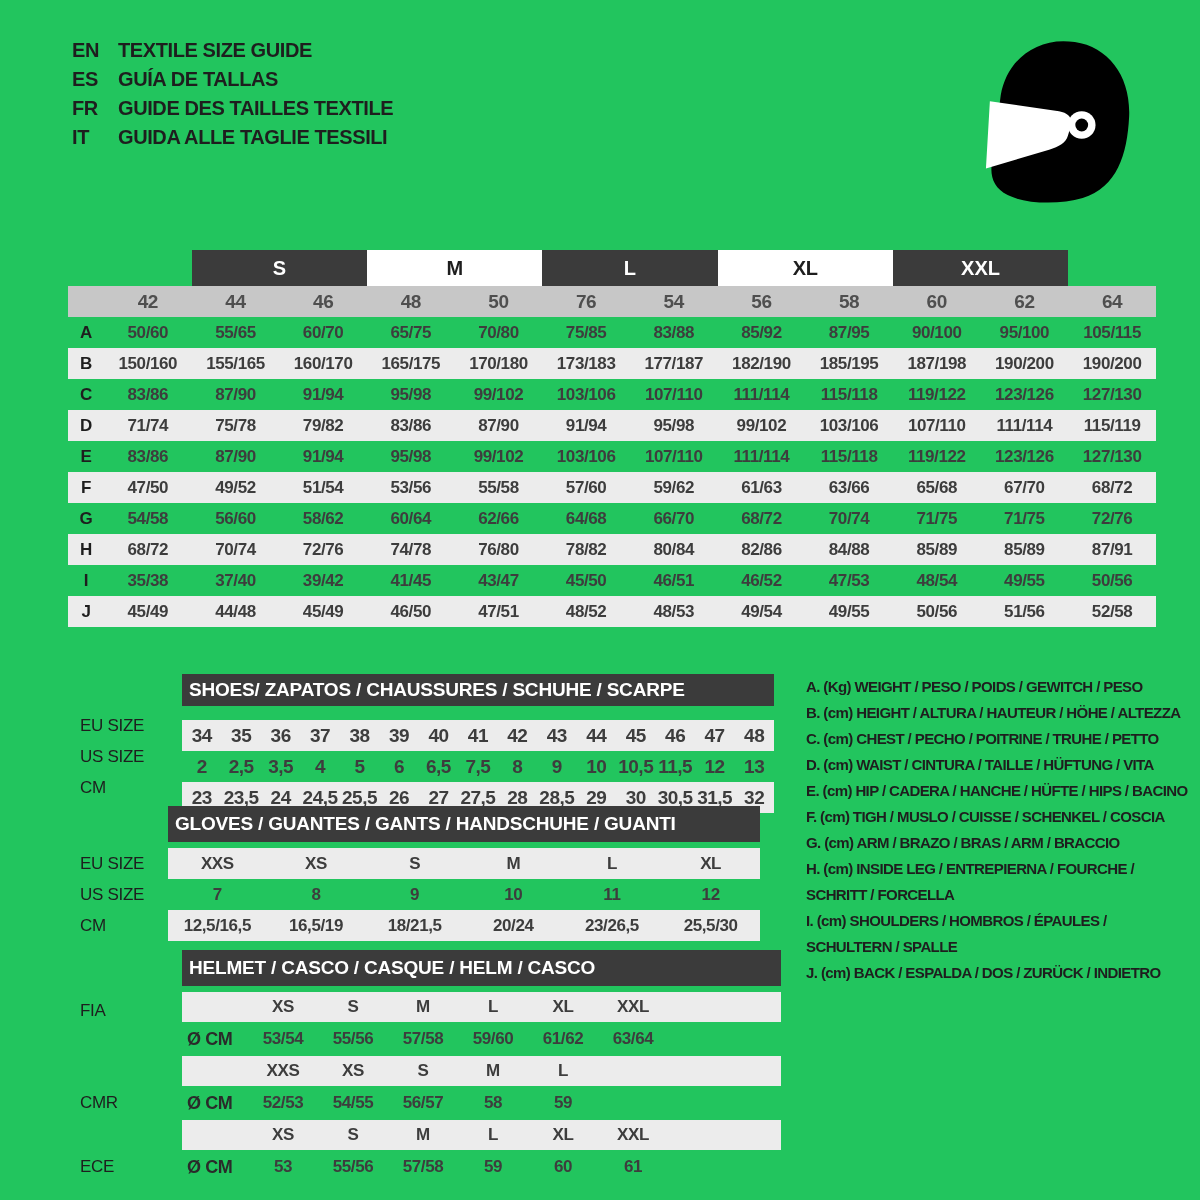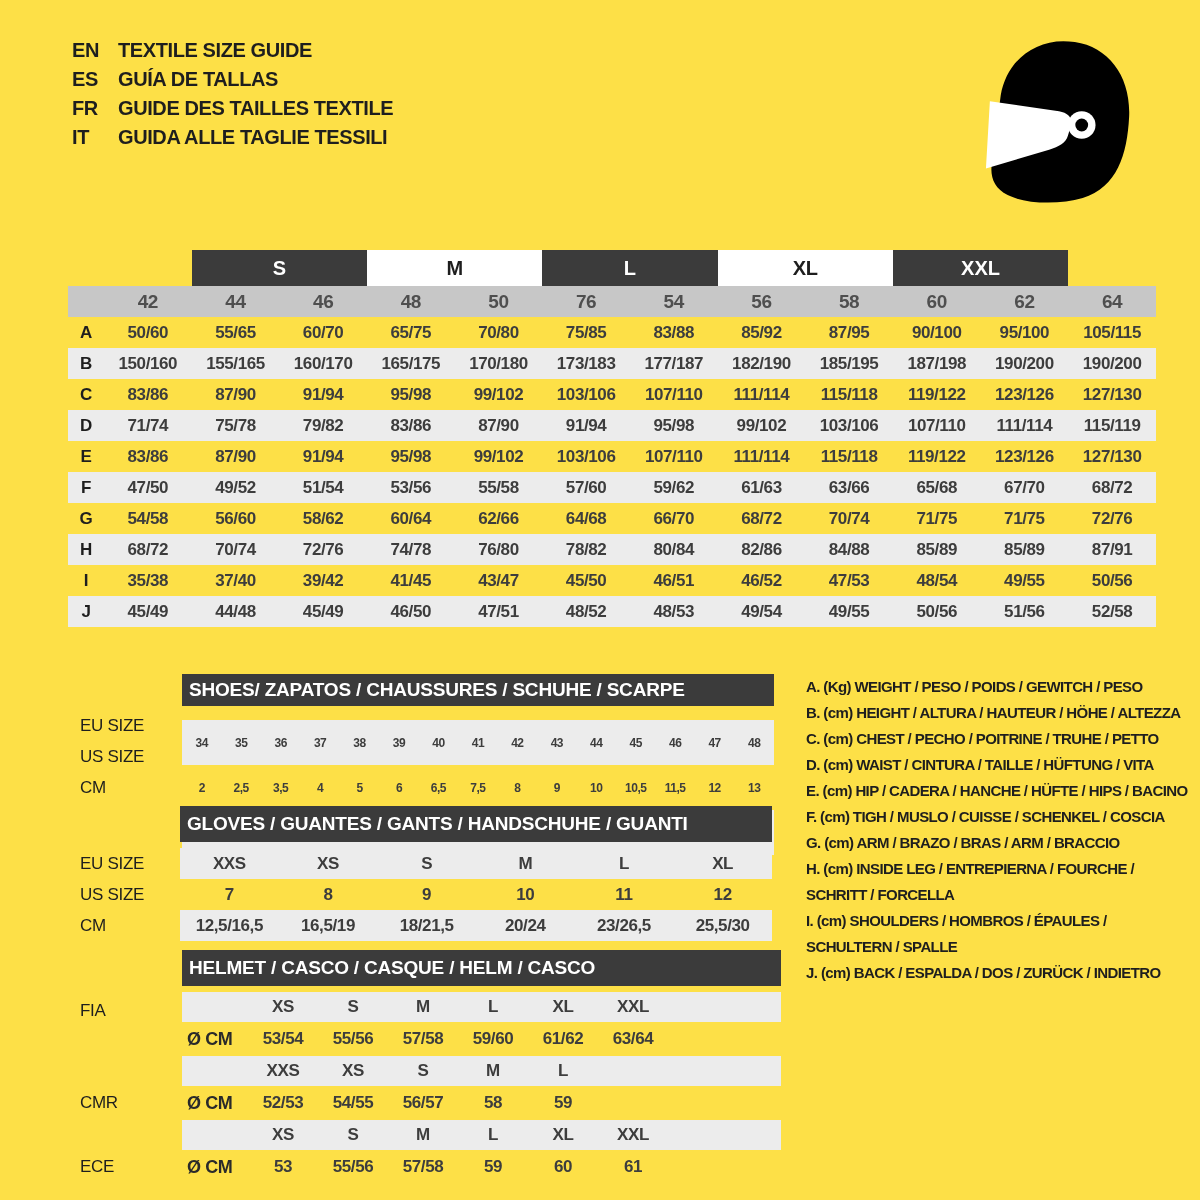--- a/index.html
+++ b/index.html
@@ -1,18 +1,18 @@
 <!DOCTYPE html>
 <html><head>
 <meta charset="utf-8">
 <style>
   *{margin:0;padding:0;box-sizing:border-box}
   html,body{background:#fff}
   body{width:1200px;height:1200px;position:relative;font-family:"Liberation Sans",sans-serif;color:#1e1e1e}
-  .canvas{position:absolute;top:0;left:0;width:1200px;height:1200px;background:#fde047;overflow:hidden}
+  .canvas{position:absolute;top:0;left:0;width:1200px;height:1200px;background:#22c55e;overflow:hidden}
   .abs{position:absolute}
 
   
   .lang-block{left:72px;top:36px}
   .lang-row{display:flex;line-height:29px;font-weight:bold;font-size:20px;letter-spacing:-0.4px}
   .lang-code{width:46px}
 
   
   .helmet-svg{left:980px;top:36px}
 
@@ -30,21 +30,21 @@
   .main tr.nums td{background:#c7c7c7;color:#4f4f4f;font-size:19px}
   .main tr.stripe td{background:#ececec}
   .main td.letter{color:#1e1e1e}
 
   
   .sec{position:absolute}
   .sec-title{background:#3b3b3b;color:#fff;font-weight:bold;font-size:19px;letter-spacing:-0.2px;display:flex;align-items:center;padding-left:7px}
   .t32{height:32px;margin-bottom:14px}
   .t36{height:36px;margin-bottom:6px}
   .shoes-table{width:592px}
-  .shoes-table td{font-size:12px;height:45px;color:#3d3d3d;letter-spacing:-0.5px}
+  .shoes-table td{font-size:19px;height:31px;color:#3d3d3d;letter-spacing:-0.5px}
   .gloves-table{width:592px}
   .gloves-table td{font-size:17px;height:31px;color:#3d3d3d;letter-spacing:-0.4px}
   tr.band td{background:#ececec}
   .helmet-table{width:599px}
   .helmet-table td{font-size:17px;color:#3d3d3d;letter-spacing:-0.4px}
   .helmet-table tr.hband td{height:30px;background:#ececec;color:#3d3d3d}
   .helmet-table tr.hvals td{height:34px}
   .helmet-table td.unit{text-align:left;padding-left:5px;color:#2a2a2a;font-size:18px}
 
   
@@ -337,21 +337,21 @@
             <td>31,5</td>
             <td>32</td>
           </tr>
         </tbody>
       </table>
   </div>
   <div class="side-label" style="top:710px;height:31px">EU SIZE</div>
   <div class="side-label" style="top:741px;height:31px">US SIZE</div>
   <div class="side-label" style="top:772px;height:31px">CM</div>
 
-  <div class="sec" style="left:180px;top:806px;width:592px">
+  <div class="sec" style="left:168px;top:806px;width:592px">
     <div class="sec-title t36">GLOVES / GUANTES / GANTS / HANDSCHUHE / GUANTI</div>
     <table class="gloves-table">
         <tbody>
           <tr class="band">
             <td>XXS</td>
             <td>XS</td>
             <td>S</td>
             <td>M</td>
             <td>L</td>
             <td>XL</td>

